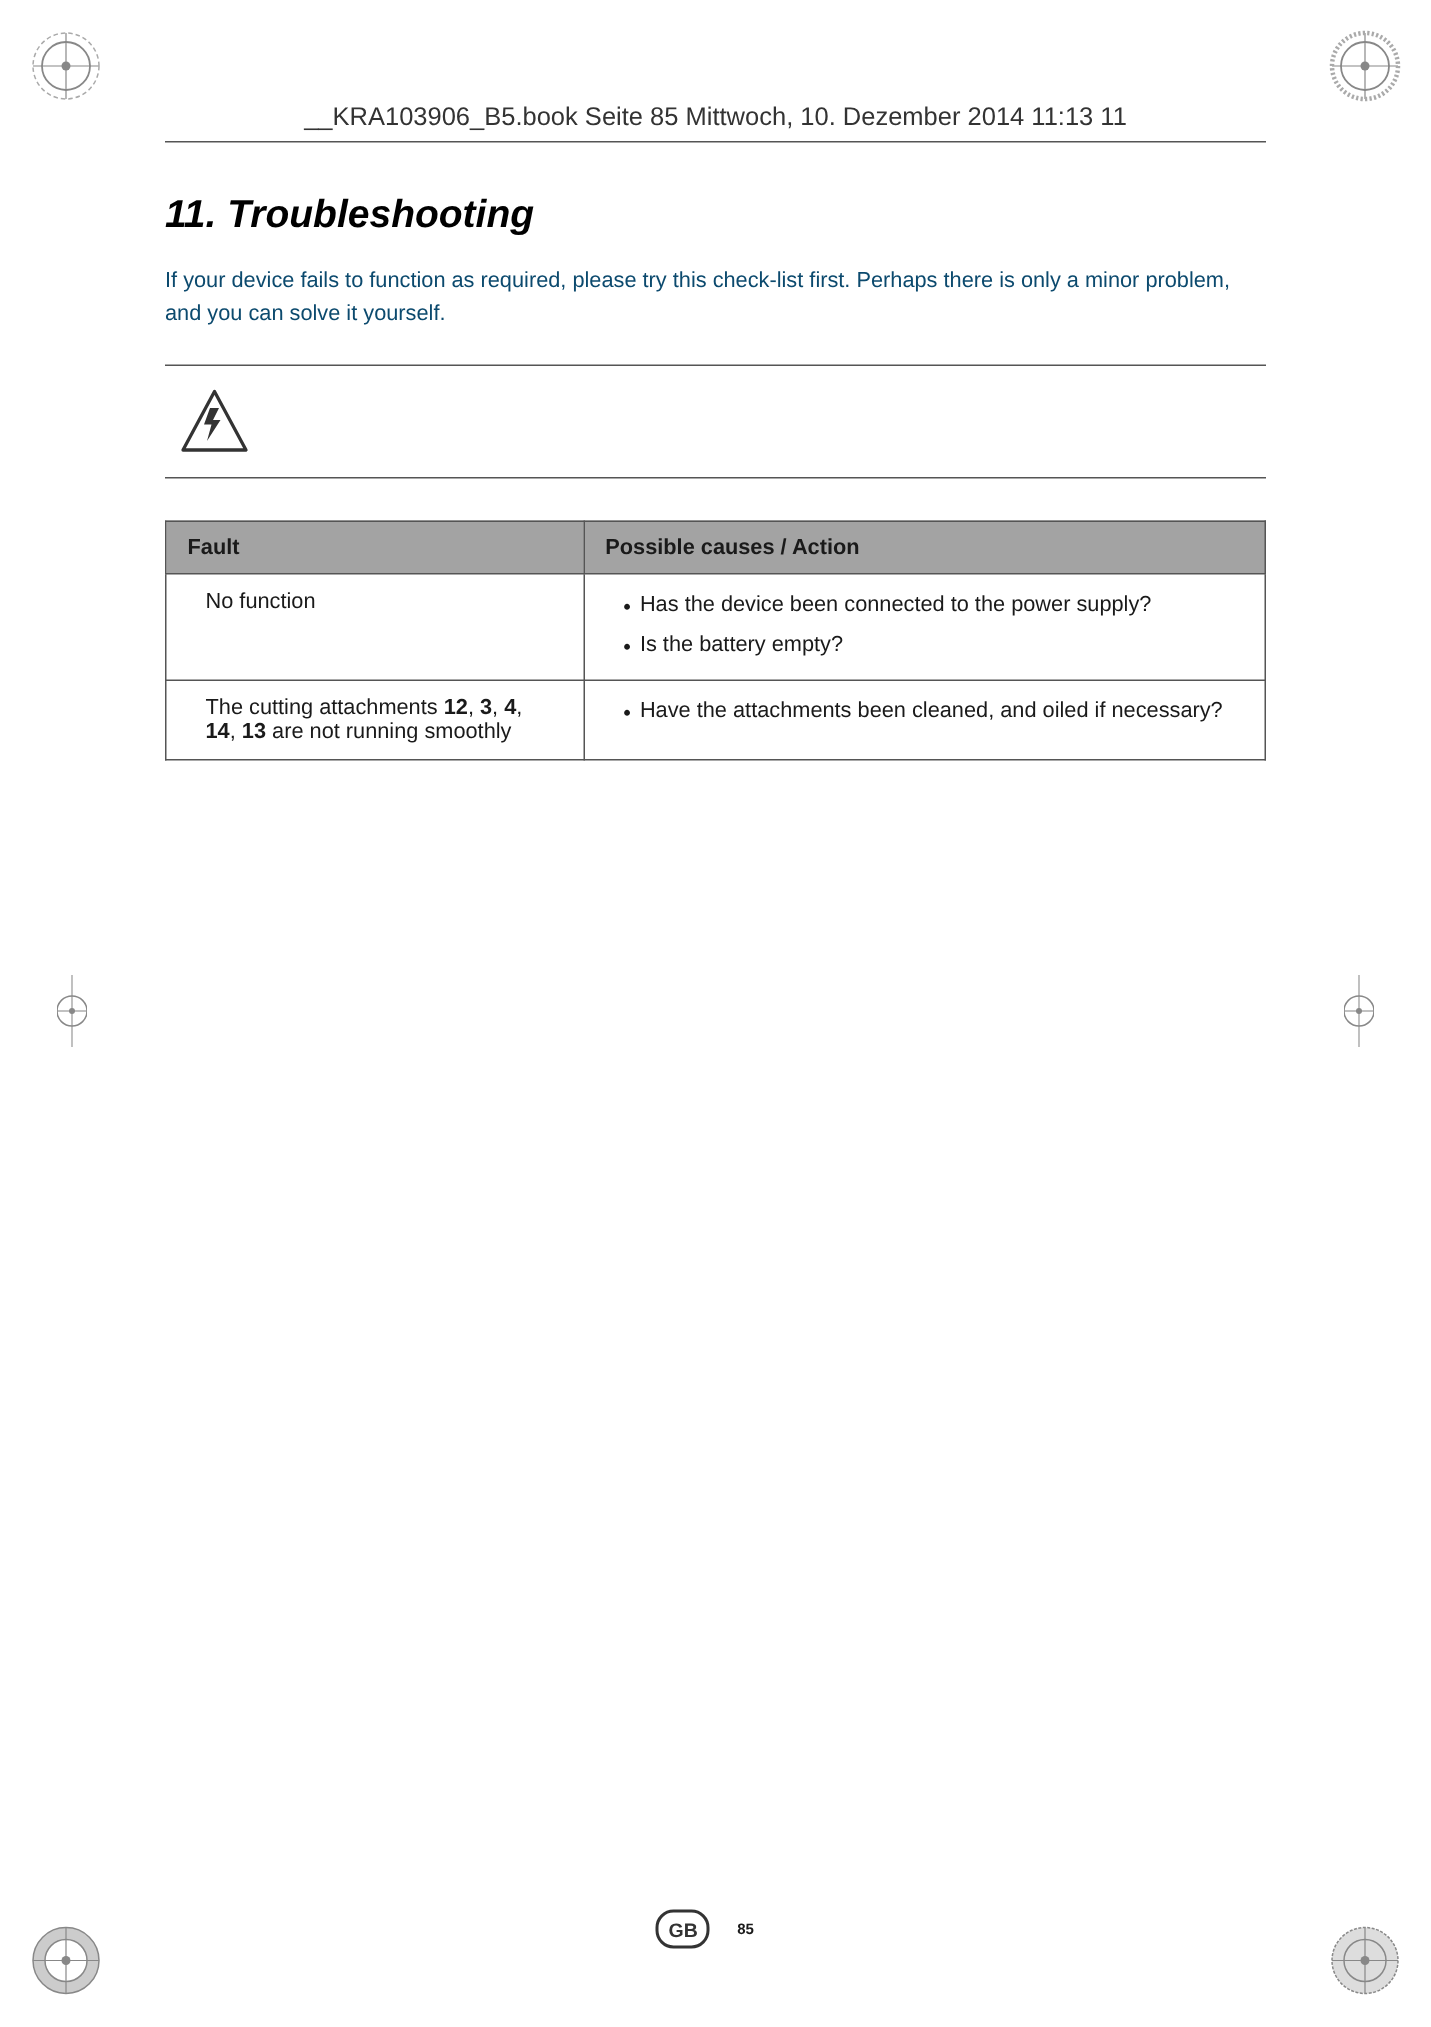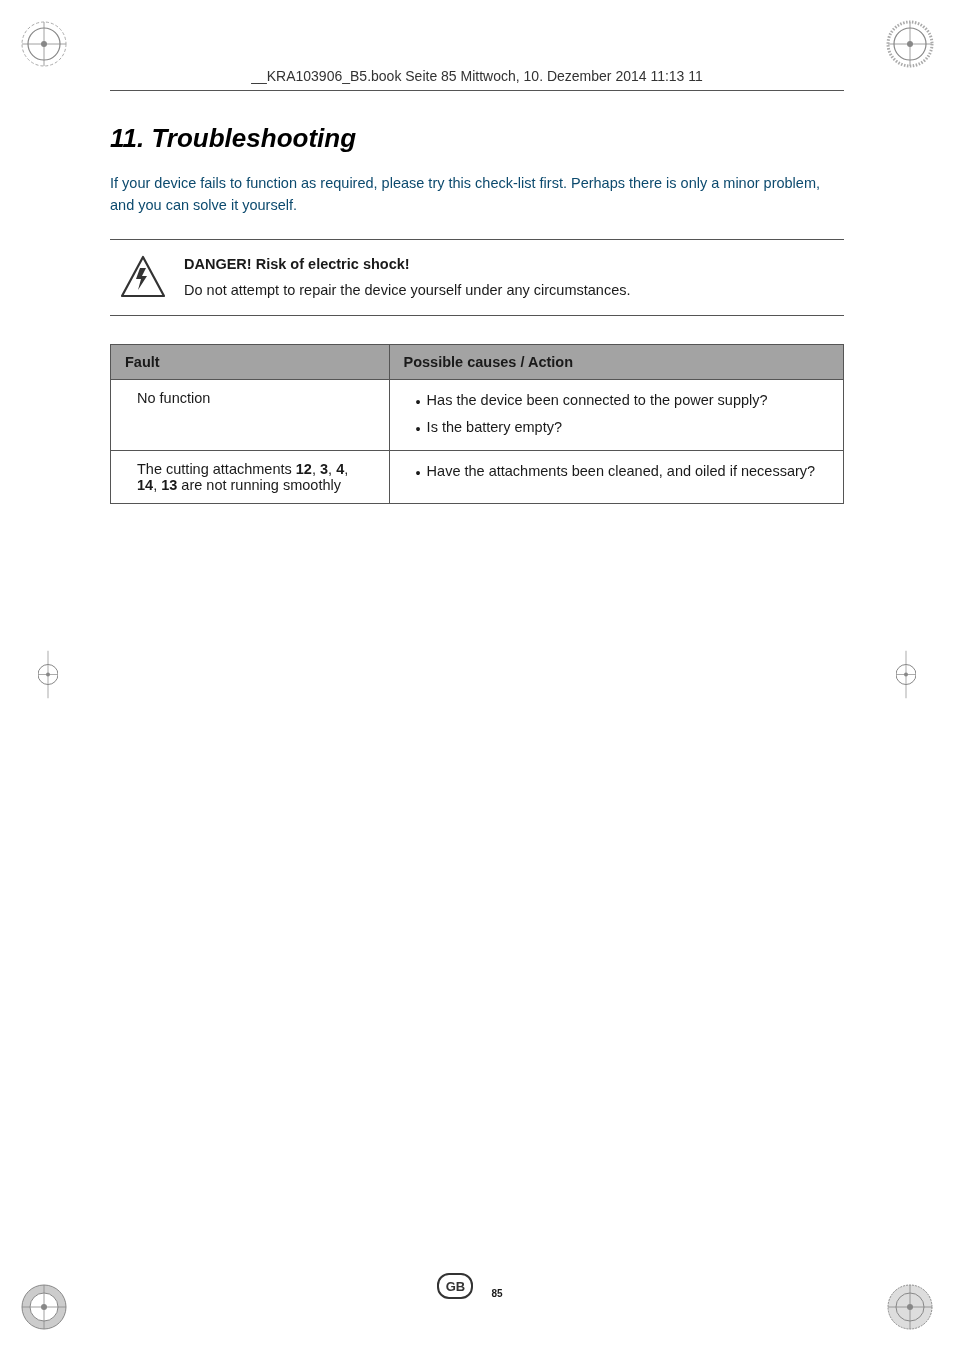--- a/index.html
+++ b/index.html
@@ -33,21 +33,21 @@
       height: 100%;
     }
 
     .corner-tl { top: 20px; left: 20px; }
     .corner-tr { top: 20px; right: 20px; }
     .corner-bl { bottom: 20px; left: 20px; }
     .corner-br { bottom: 20px; right: 20px; }
 
     
     .header-line {
-      font-size: 14px;
+      font-size: 17px;
       color: #333;
       text-align: center;
       border-bottom: 1px solid #555;
       padding-bottom: 6px;
       margin-bottom: 32px;
       margin-top: 8px;
     }
 
     
     .chapter-title {
@@ -148,21 +148,21 @@
     }
 
     
     .footer {
       position: absolute;
       bottom: 52px;
       left: 0;
       right: 14px;
       display: flex;
       justify-content: center;
-      align-items: flex-end;
+      align-items: center;
       gap: 18px;
     }
 
     .page-badge {
       display: inline-flex;
       align-items: center;
       justify-content: center;
       width: 36px;
       height: 26px;
       border: 2px solid #333;
@@ -268,24 +268,20 @@
   <p class="intro-text">If your device fails to function as required, please try this check-list first. Perhaps there is only a minor problem, and you can solve it yourself.</p>
 
   <div class="danger-box">
     <div class="danger-icon">
       <svg viewBox="0 0 46 46" xmlns="http://www.w3.org/2000/svg">
 
         <polygon points="23,3 44,42 2,42" fill="none" stroke="#333" stroke-width="2.2" stroke-linejoin="round"></polygon>
 
         <path d="M20,14 L16,25 L21,25 L18,36 L27,22 L22,22 L26,14 Z" fill="#333"></path>
       </svg>
-    </div>
-    <div class="danger-text-block">
-      <span class="danger-title">DANGER! Risk of electric shock!</span>
-      <span>Do not attempt to repair the device yourself under any circumstances.</span>
     </div>
   </div>
 
   <table class="fault-table">
     <thead>
       <tr>
         <th class="col-fault">Fault</th>
         <th class="col-causes">Possible causes / Action</th>
       </tr>
     </thead>

